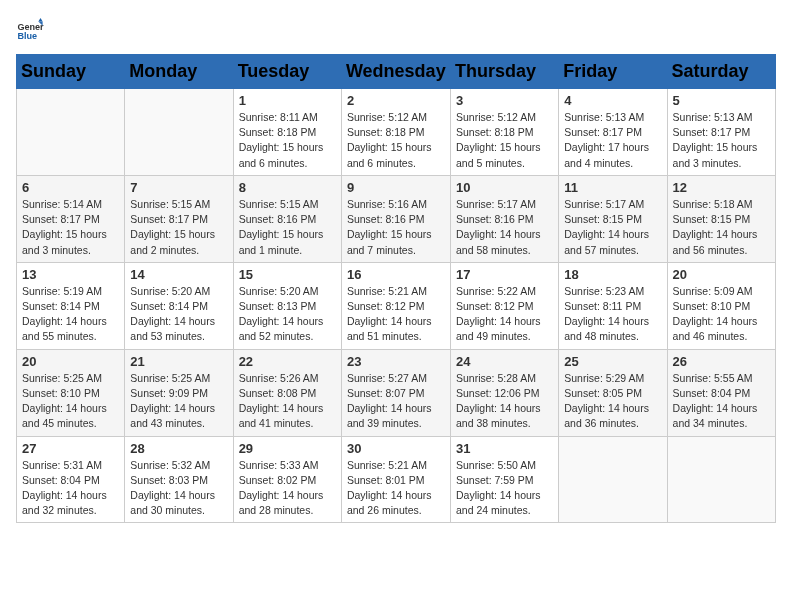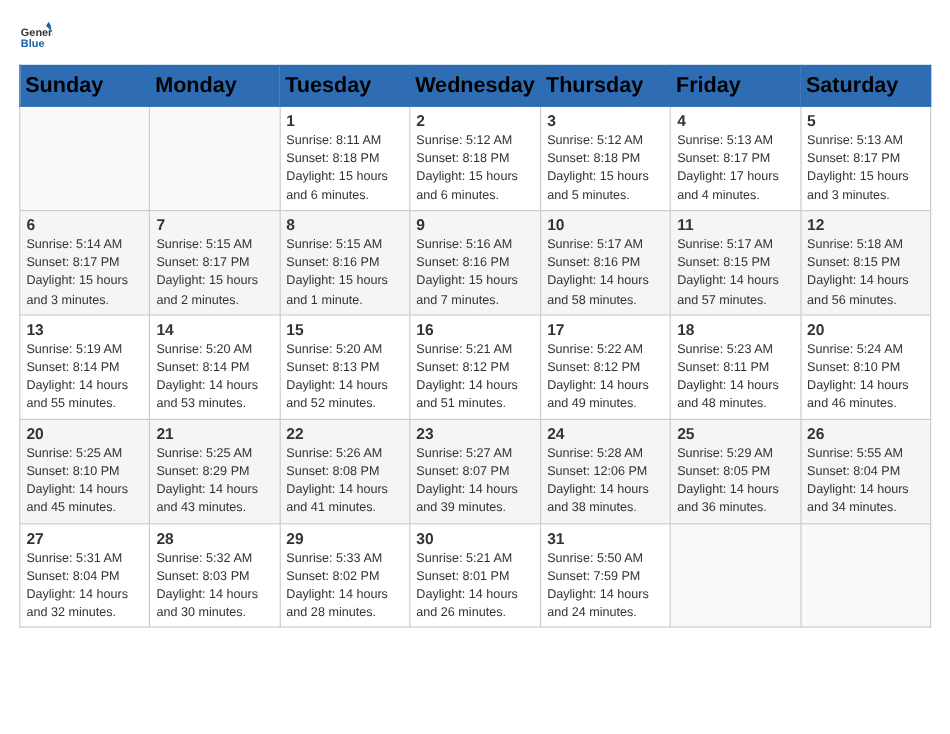--- a/index.html
+++ b/index.html
@@ -200,31 +200,31 @@
         <td>
           <span class="day-number">17</span>
           <div class="day-info"><span>Sunrise: 5:22 AM</span><br><span>Sunset: 8:12 PM</span><br><span>Daylight: 14 hours and 49 minutes.</span></div>
         </td>
         <td>
           <span class="day-number">18</span>
           <div class="day-info"><span>Sunrise: 5:23 AM</span><br><span>Sunset: 8:11 PM</span><br><span>Daylight: 14 hours and 48 minutes.</span></div>
         </td>
         <td>
           <span class="day-number">20</span>
-          <div class="day-info"><span>Sunrise: 5:24 AM</span><br><span>Sunset: 8:10 PM</span><br><span>Daylight: 14 hours and 46 minutes.</span></div>
+          <div class="day-info"><span>Sunrise: 5:09 AM</span><br><span>Sunset: 8:10 PM</span><br><span>Daylight: 14 hours and 46 minutes.</span></div>
         </td>
       </tr>
       <tr>
         <td>
           <span class="day-number">20</span>
           <div class="day-info"><span>Sunrise: 5:25 AM</span><br><span>Sunset: 8:10 PM</span><br><span>Daylight: 14 hours and 45 minutes.</span></div>
         </td>
         <td>
           <span class="day-number">21</span>
-          <div class="day-info"><span>Sunrise: 5:25 AM</span><br><span>Sunset: 8:29 PM</span><br><span>Daylight: 14 hours and 43 minutes.</span></div>
+          <div class="day-info"><span>Sunrise: 5:25 AM</span><br><span>Sunset: 9:09 PM</span><br><span>Daylight: 14 hours and 43 minutes.</span></div>
         </td>
         <td>
           <span class="day-number">22</span>
           <div class="day-info"><span>Sunrise: 5:26 AM</span><br><span>Sunset: 8:08 PM</span><br><span>Daylight: 14 hours and 41 minutes.</span></div>
         </td>
         <td>
           <span class="day-number">23</span>
           <div class="day-info"><span>Sunrise: 5:27 AM</span><br><span>Sunset: 8:07 PM</span><br><span>Daylight: 14 hours and 39 minutes.</span></div>
         </td>
         <td>

